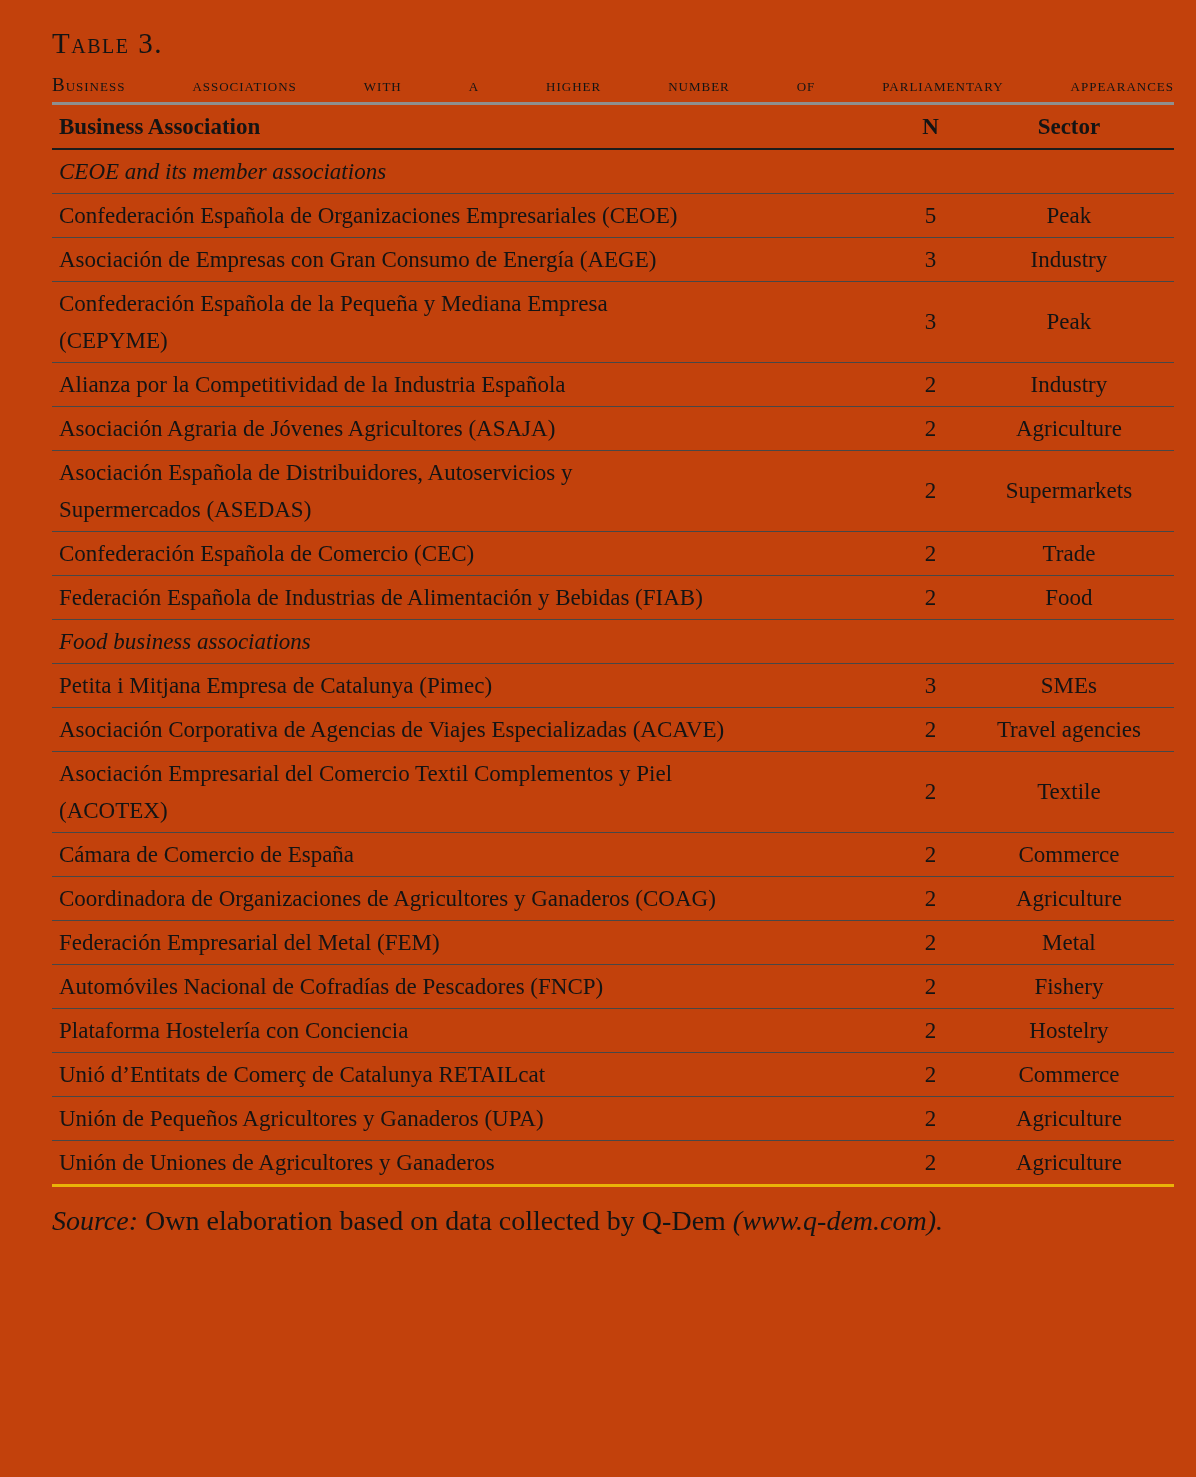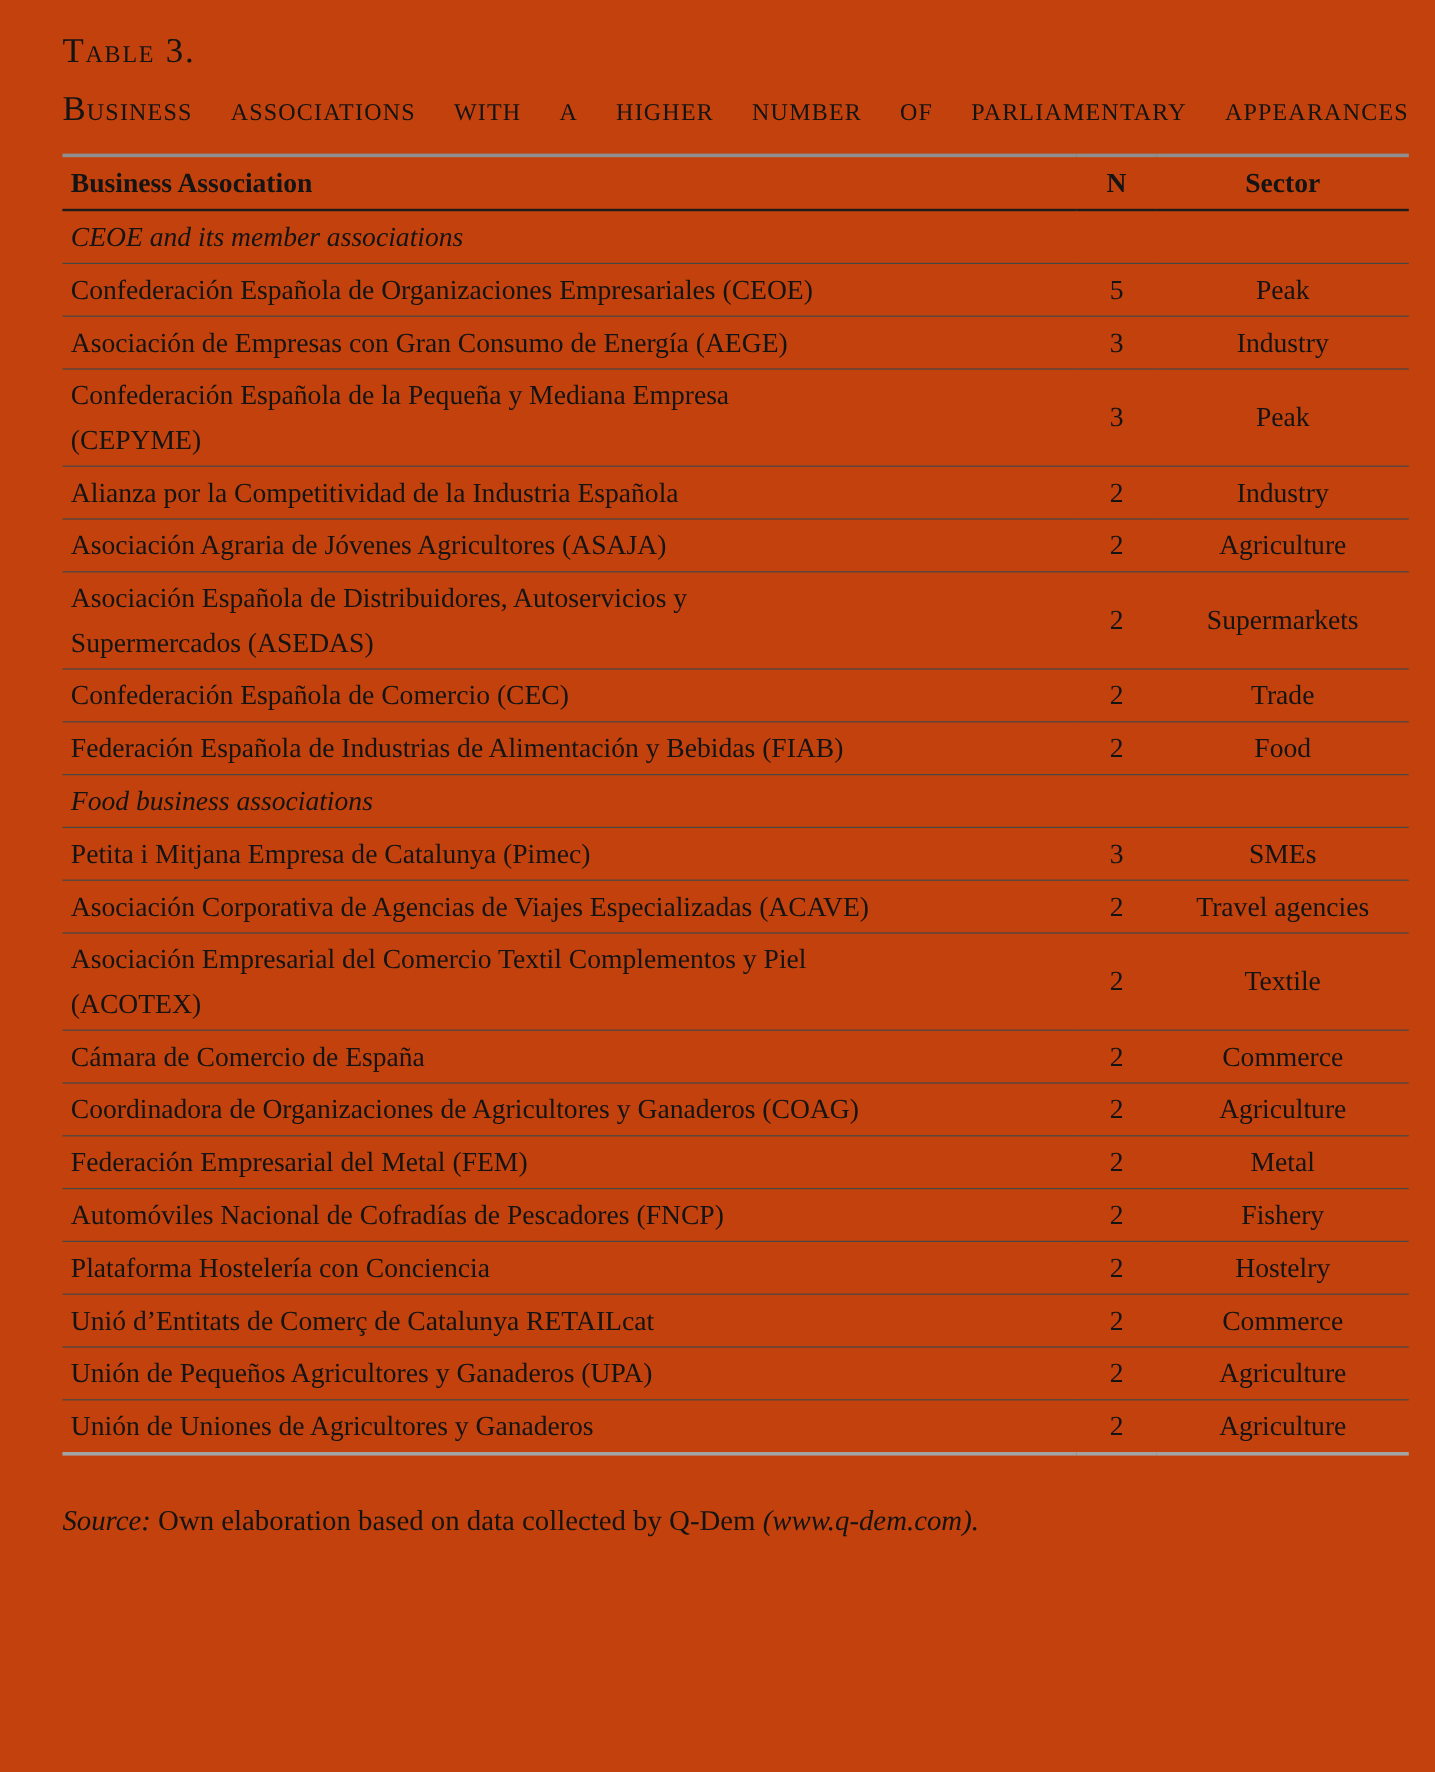--- a/index.html
+++ b/index.html
@@ -19,34 +19,34 @@
     overflow: hidden;
   }
   .table-number {
     font-variant: small-caps;
     font-size: 29px;
     letter-spacing: 1.5px;
     line-height: 1.2;
   }
   .table-title {
     font-variant: small-caps;
-    font-size: 29px;
+    font-size: 19px;
     letter-spacing: 1px;
     margin-top: 13px;
     width: 1122px;
     text-align: justify;
     text-align-last: justify;
     line-height: 1.2;
   }
   table.assoc-table {
     width: 1122px;
     border-collapse: collapse;
-    margin-top: 19px;
+    margin-top: 5px;
     border-top: 3px solid #8f8f8f;
-    border-bottom: 3px solid #a3a3a3;
+    border-bottom: 3px solid #eab308;
   }
   .assoc-table th,
   .assoc-table td {
     font-size: 23px;
     font-weight: normal;
     line-height: 37px;
     padding: 3px 0;
     border-bottom: 1.5px solid #474747;
     vertical-align: middle;
   }
@@ -54,22 +54,22 @@
   .col-name  { width: 842px; text-align: left; padding-left: 7px !important; }
   .col-n     { width: 68px;  text-align: center; }
   .col-sector{ width: 212px; text-align: center; }
   td.col-name { white-space: pre; }
   tr.section-row td {
     font-style: italic;
     text-align: left;
     padding-left: 7px;
   }
   .source-note {
-    margin-top: 40px;
-    font-size: 24px;
+    margin-top: 16px;
+    font-size: 28px;
     line-height: 1.3;
   }
   .source-note .ital { font-style: italic; }
 </style>
 </head>
 <body>
 
 <div class="page">
 
   <div class="table-number">Table 3.</div>

